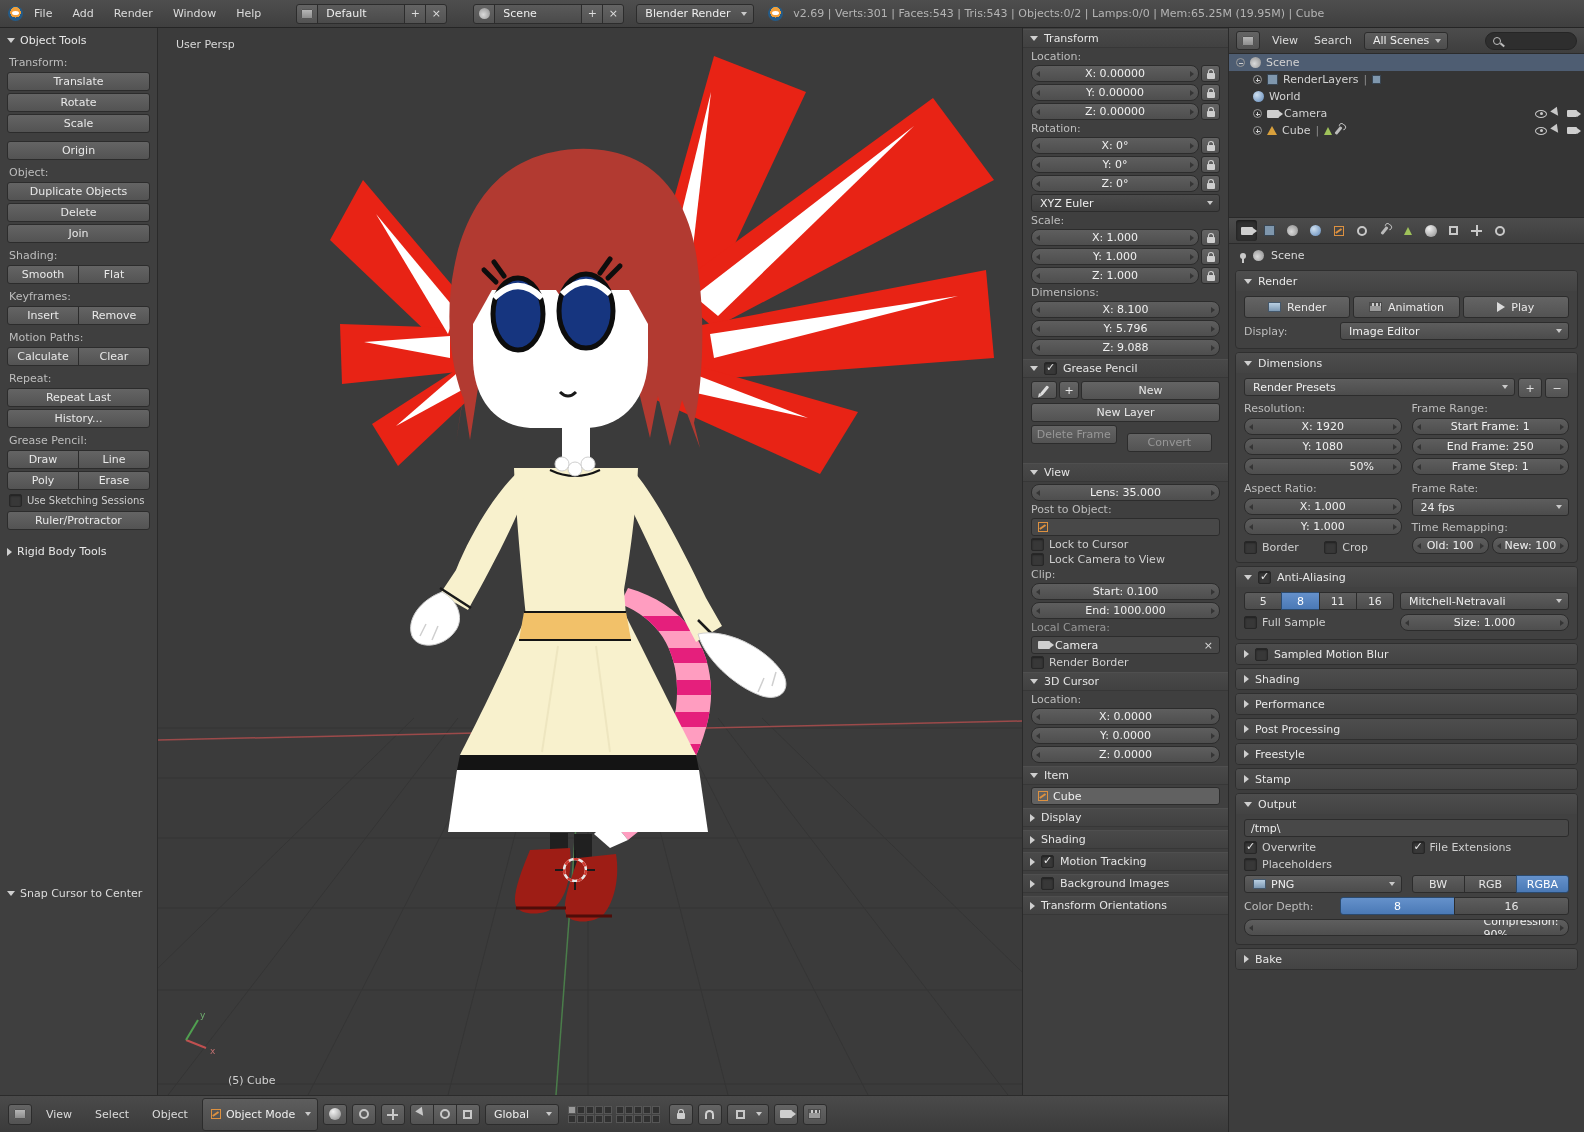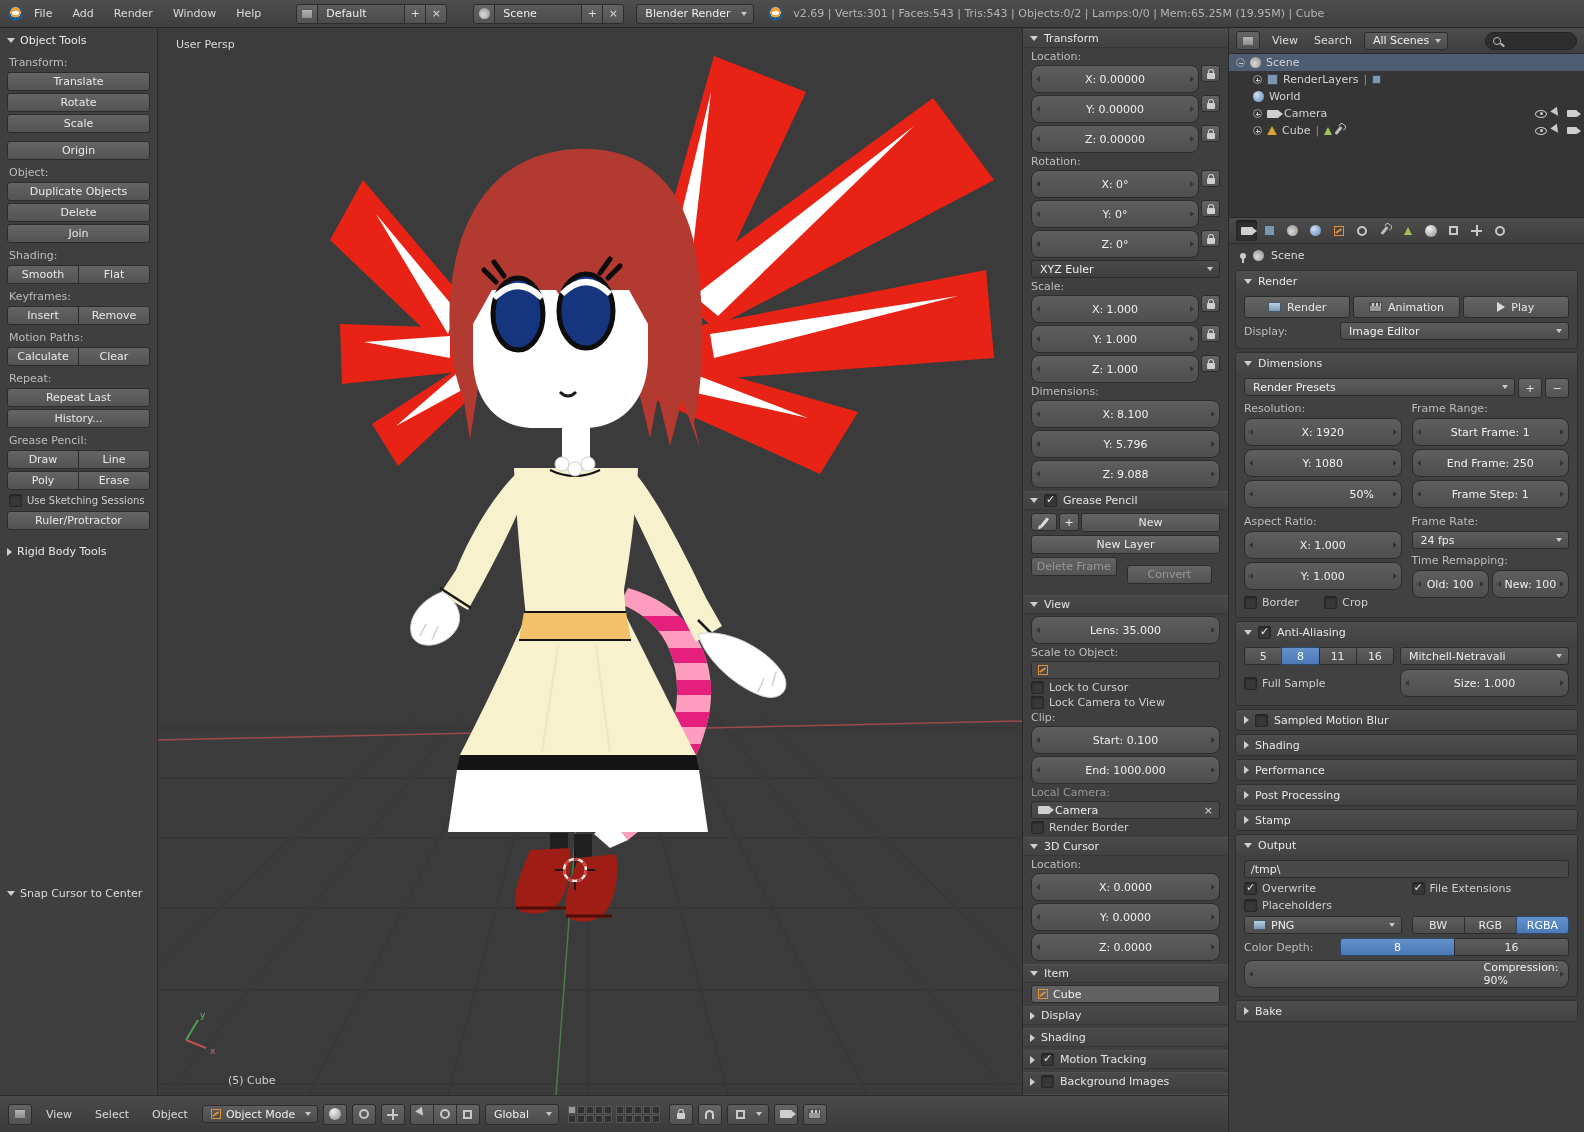--- a/index.html
+++ b/index.html
@@ -12,21 +12,21 @@
   .btnish { background:linear-gradient(#646464,#535353); border:1px solid #2c2c2c; border-radius:3px; color:#e9e9e9; display:flex; align-items:center; justify-content:center; }
   .tbtn { height:19px; margin:1px 0; display:flex; align-items:center; justify-content:center; background:linear-gradient(#646464,#535353); border:1px solid #2c2c2c; border-radius:3px; color:#e9e9e9; }
   .pair { display:flex; margin:1px 0; }
   .pair .tbtn { flex:1; margin:0; }
   .pair .tbtn:first-child { border-radius:3px 0 0 3px; }
   .pair .tbtn:last-child { border-radius:0 3px 3px 0; margin-left:-1px; }
   .lbl { color:#bdbdbd; margin:5px 2px 2px; }
   .dim { color:#979797; }
   .tri-d { width:0;height:0;border-left:4px solid transparent;border-right:4px solid transparent;border-top:5px solid #cfcfcf; flex:none; }
   .tri-r { width:0;height:0;border-top:4px solid transparent;border-bottom:4px solid transparent;border-left:5px solid #cfcfcf; flex:none; }
-  .num { position:relative; height:28px; background:linear-gradient(#5e5e5e,#4e4e4e); border:1px solid #2c2c2c; border-radius:8px; color:#f0f0f0; display:flex; align-items:center; justify-content:center; overflow:hidden; }
+  .num { position:relative; height:17px; background:linear-gradient(#5e5e5e,#4e4e4e); border:1px solid #2c2c2c; border-radius:8px; color:#f0f0f0; display:flex; align-items:center; justify-content:center; overflow:hidden; }
   .num > span { position:relative; z-index:1; }
   .num::before { content:""; position:absolute; left:4px; top:50%; margin-top:-3px; border-top:3px solid transparent; border-bottom:3px solid transparent; border-right:4px solid rgba(0,0,0,.38); z-index:2; }
   .num::after  { content:""; position:absolute; right:4px; top:50%; margin-top:-3px; border-top:3px solid transparent; border-bottom:3px solid transparent; border-left:4px solid rgba(0,0,0,.38); z-index:2; }
   .fill { position:absolute; left:0; top:0; bottom:0; background:linear-gradient(#727272,#5e5e5e); }
   .drop { position:relative; height:18px; display:flex; align-items:center; gap:5px; padding:0 18px 0 8px; background:linear-gradient(#5d5d5d,#4c4c4c); border:1px solid #2c2c2c; border-radius:3px; color:#eee; }
   .drop::after { content:""; position:absolute; right:6px; top:50%; margin-top:-2px; border-left:3.5px solid transparent; border-right:3.5px solid transparent; border-top:4.5px solid #c9c9c9; }
   .drop.dark { background:linear-gradient(#4b4b4b,#3e3e3e); }
   .field { display:flex; align-items:center; gap:5px; height:18px; padding:0 6px; background:#484848; border:1px solid #2c2c2c; border-radius:3px; color:#eee; }
   .field.name { background:#616161; }
   .xbtn { margin-left:auto; color:#d5d5d5; cursor:default; }
@@ -495,21 +495,21 @@
       <span class="tbtn flex1 dim" style="margin:8px">Convert</span>
     </div>
 
     <div class="phdr">
       <span class="tri-d"></span>
       <span>View</span>
     </div>
     <div class="num ind">
         <span>Lens: 35.000</span>
       </div>
-    <div class="lbl ind">Scale to Object:</div>
+    <div class="lbl ind">Post to Object:</div>
     <div class="field ind">
         <span class="i i-cube"></span>
       </div>
     <div class="cbrow ind">
         <span class="cb"></span>
         <span>Lock to Cursor</span>
       </div>
     <div class="cbrow ind">
         <span class="cb"></span>
         <span>Lock Camera to View</span>
@@ -835,20 +835,26 @@
       </div>
       <div class="ppanel closed">
         <div class="pphdr">
             <span class="tri-r"></span>
             <span>Post Processing</span>
           </div>
       </div>
       <div class="ppanel closed">
         <div class="pphdr">
             <span class="tri-r"></span>
+            <span>Freestyle</span>
+          </div>
+      </div>
+      <div class="ppanel closed">
+        <div class="pphdr">
+            <span class="tri-r"></span>
             <span>Stamp</span>
           </div>
       </div>
 
       <div class="ppanel">
         <div class="pphdr">
           <span class="tri-d"></span>
           <span>Output</span>
         </div>
         <div class="ppbody">
@@ -903,21 +909,21 @@
     </div>
   </div>
 
   <div class="viewheader">
     <span class="hbtn">
         <span class="i i-grid"></span>
       </span>
     <span class="menu">View</span>
     <span class="menu">Select</span>
     <span class="menu">Object</span>
-    <span class="drop" style="height:18px;min-width:116px">
+    <span class="drop" style="height:33px;min-width:116px">
       <span class="i i-cube"></span>
       <span>Object Mode</span>
     </span>
     <span class="hbtn">
         <span class="i i-sphere"></span>
       </span>
     <span class="hbtn">
         <span class="i i-ring"></span>
       </span>
     <span class="hbtn">

